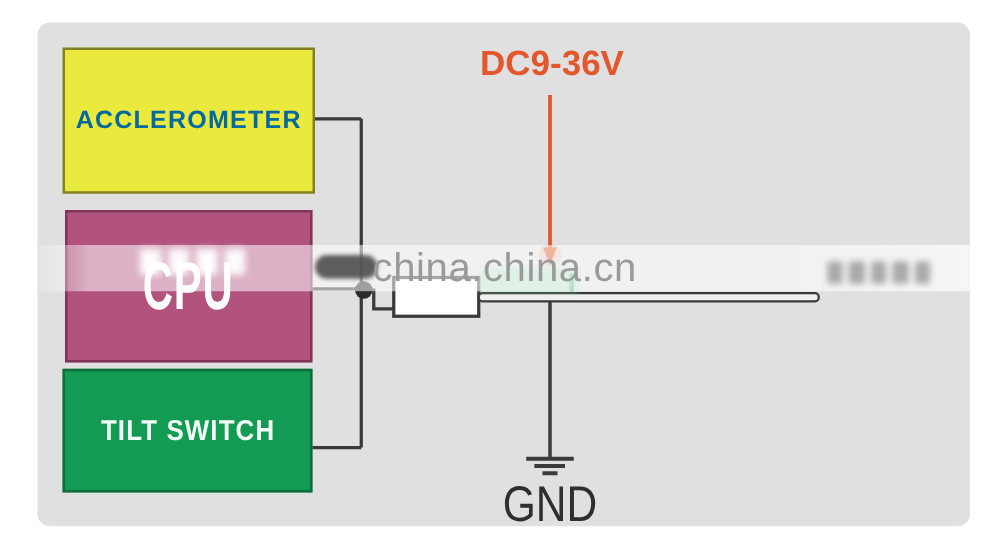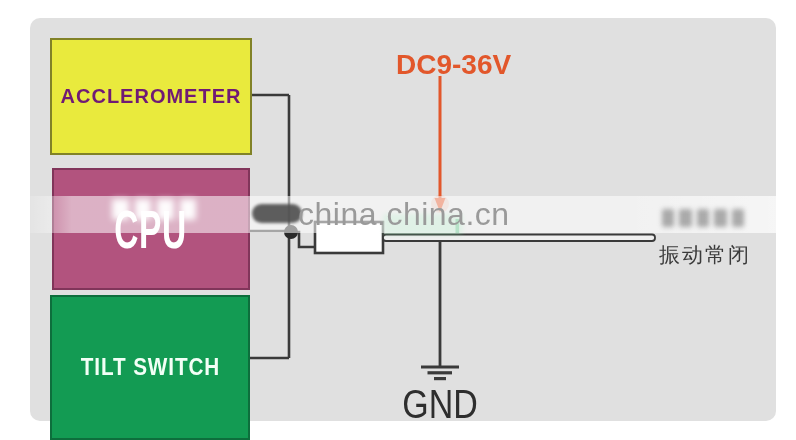--- a/index.html
+++ b/index.html
@@ -1,36 +1,36 @@
 <!DOCTYPE html>
 <html><head>
 <meta charset="utf-8">
 <style>
   html,body{margin:0;padding:0;background:#ffffff;}
   body{font-family:"Liberation Sans", sans-serif;}
   .page{position:relative;width:796px;height:440px;background:#ffffff;overflow:hidden;}
   .canvas{position:absolute;left:30px;top:18px;width:746px;height:403px;background:#e0e0e0;border-radius:10px;}
   .block{position:absolute;display:flex;align-items:center;justify-content:center;box-sizing:border-box;z-index:1;}
   .block-accel{left:50px;top:38px;width:202px;height:117px;background:#e9ea3d;border:2px solid rgba(60,60,25,0.6);}
-  .block-accel .lbl{color:#701a75;font-weight:bold;font-size:20px;letter-spacing:1px;}
+  .block-accel .lbl{color:#0369a1;font-weight:bold;font-size:20px;letter-spacing:1px;}
   .block-cpu{left:52px;top:168px;width:198px;height:122px;background:#b2537e;border:2px solid rgba(90,30,60,0.55);}
   .block-cpu .lbl{color:#ffffff;font-weight:bold;font-size:54px;transform:scaleX(0.62);letter-spacing:1px;}
-  .block-tilt{left:50px;top:295px;width:200px;height:145px;background:#139b53;border:2px solid rgba(10,80,45,0.6);}
+  .block-tilt{left:50px;top:295px;width:200px;height:99px;background:#139b53;border:2px solid rgba(10,80,45,0.6);}
   .block-tilt .lbl{color:#f2fff6;font-weight:bold;font-size:23px;letter-spacing:1px;transform:scaleX(0.9);}
   svg.wires{position:absolute;left:0;top:0;z-index:2;pointer-events:none;}
   .green-glow{position:absolute;left:383px;top:214px;width:80px;height:20px;background:rgba(130,225,165,0.40);filter:blur(2px);z-index:3;border-radius:3px;}
   .wm-band{position:absolute;left:0;top:196px;width:796px;height:37px;z-index:4;
            background:linear-gradient(90deg, rgba(255,255,255,0) 2%, rgba(255,255,255,0.55) 9%, rgba(255,255,255,0.55) 78%, rgba(255,255,255,0.72) 100%);}
   .wm-text{position:absolute;left:298px;top:0px;height:37px;line-height:36px;color:#9a9a9a;font-size:32px;letter-spacing:0.5px;}
   .wm-blob-dark{position:absolute;left:252px;top:8px;width:50px;height:19px;background:#4e4e4e;border-radius:10px;filter:blur(1.5px);opacity:0.9;}
   .wm-smudge-left{position:absolute;left:112px;top:3px;width:84px;height:21px;display:flex;gap:6px;filter:blur(3px);}
   .wm-smudge-left i{flex:1;background:rgba(255,255,255,0.95);border-radius:2px;}
   .wm-smudge-right{position:absolute;left:662px;top:13px;width:82px;height:18px;display:flex;gap:5px;filter:blur(2.5px);}
   .wm-smudge-right i{flex:1;background:rgba(110,110,110,0.55);border-radius:2px;}
-  .lbl-power{position:absolute;left:384px;top:49px;width:160px;color:#e2572b;font-weight:bold;font-size:28px;z-index:5;margin-left:12px;}
+  .lbl-power{position:absolute;left:384px;top:35px;width:160px;color:#e2572b;font-weight:bold;font-size:28px;z-index:5;}
   .lbl-ground{position:absolute;left:395px;top:382px;width:90px;text-align:center;color:#2e2e2e;font-size:40px;font-weight:400;transform:scaleX(0.85);z-index:5;}
   .lbl-output{position:absolute;left:659px;top:241px;color:#3a3a3a;font-size:21px;letter-spacing:2px;z-index:5;font-family:"DejaVu Sans","Liberation Sans",sans-serif;}
 </style>
 </head>
 <body>
 
 <div class="page">
   <div class="canvas"></div>
 
   <div class="block block-accel">
@@ -89,14 +89,13 @@
         <i></i>
         <i></i>
         <i></i>
         <i></i>
         <i></i>
       </div>
   </div>
 
   <div class="lbl-power">DC9-36V</div>
   <div class="lbl-ground">GND</div>
-  <div class="lbl-output">振动常闭</div>
 </div>
 
 </body></html>

